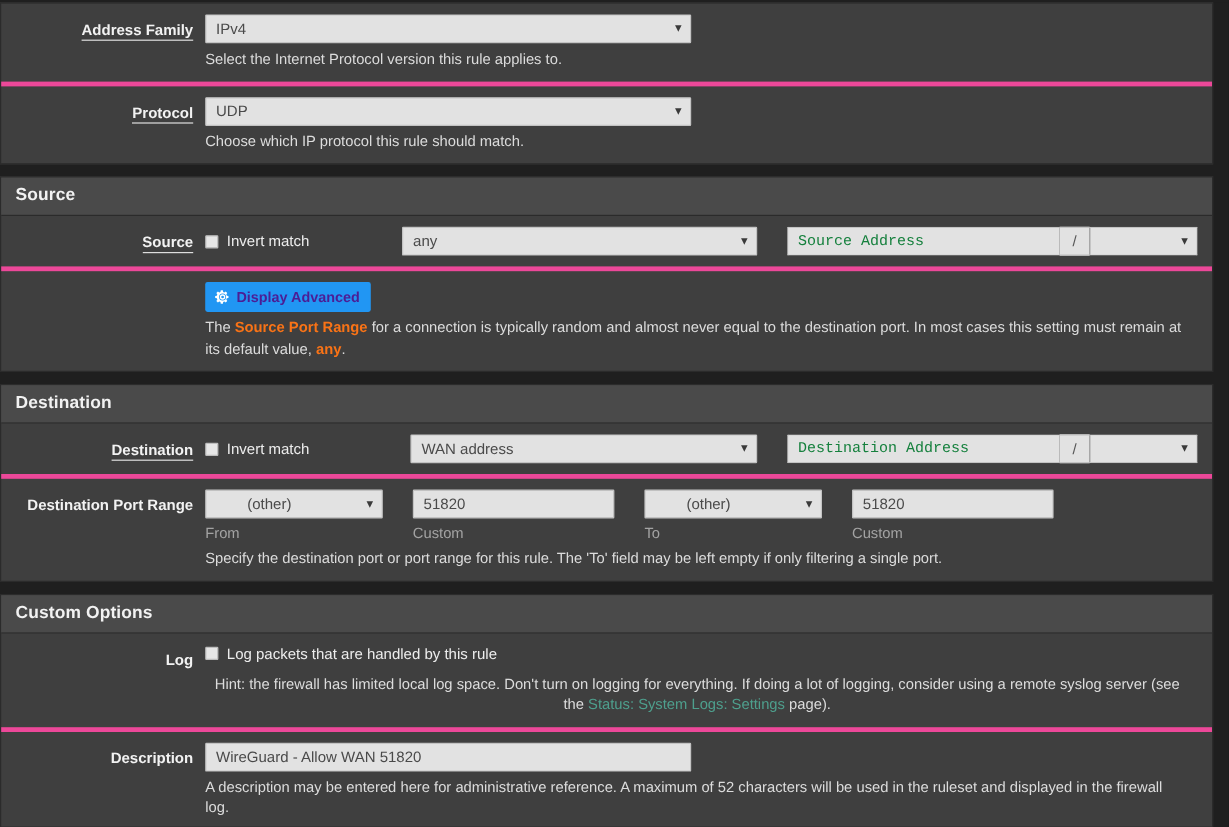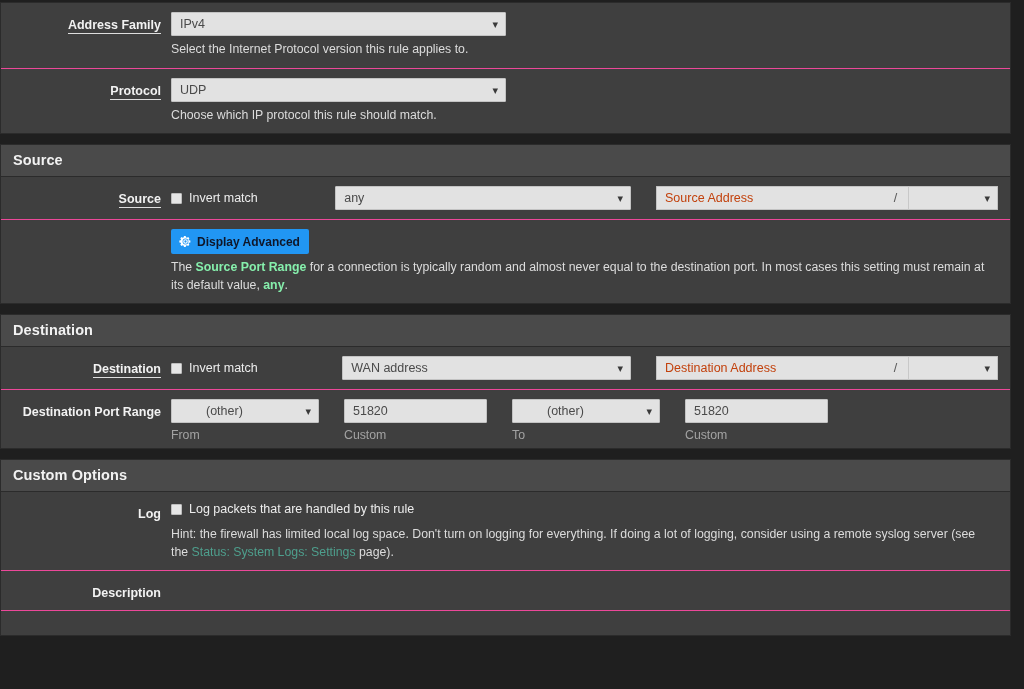--- a/index.html
+++ b/index.html
@@ -32,21 +32,21 @@
     font-size: 14.5px;
     font-weight: bold;
     letter-spacing: .1px;
   }
 
   
   .row {
     display: flex;
     align-items: flex-start;
     padding: 9px 0 9px 0;
-    border-bottom: 1px solid #ec4899;
+    border-bottom: 4px solid #ec4899;
   }
   .row:last-child { border-bottom: none; }
   .row.noborder { border-bottom: none; }
 
   .lbl {
     width: 170px;
     min-width: 170px;
     text-align: right;
     padding: 6px 10px 0 0;
     color: #f2f2f2;
@@ -81,27 +81,27 @@
     position: relative;
     padding-right: 22px;
   }
   .sel .chev {
     position: absolute;
     right: 7px; top: 0;
     font-size: 11px;
     color: #3a3a3a;
     line-height: 22px;
   }
-  .txt.ph { color: #c2410c; }
-
-  
-  .w-proto { width: 335px; }
+  .txt.ph { color: #15803d; font-family: Liberation Mono, monospace; }
+
+  
+  .w-proto { width: 405px; }
   .w-srcsel { width: 320px; }
   .w-port-sel { width: 148px; padding-left: 34px; }
-  .w-port-txt { width: 143px; }
+  .w-port-txt { width: 168px; }
   .w-desc { width: 405px; }
 
   
   .addr-group { display: inline-flex; vertical-align: top; }
   .addr-group .txt {
     width: 227px;
     border-right: none;
     border-radius: 1px 0 0 1px;
   }
   .addr-group .slash {
@@ -144,40 +144,40 @@
   }
 
   
   .btn-adv {
     display: inline-flex;
     align-items: center;
     gap: 5px;
     background: #2196f3;
     border: none;
     border-radius: 2px;
-    color: #0f172a;
+    color: #4c1d95;
     font-family: "Liberation Sans", sans-serif;
     font-size: 12px;
     font-weight: bold;
     padding: 5px 9px 5px 8px;
     height: 25px;
     cursor: pointer;
     line-height: 14px;
   }
   .btn-adv svg { display: block; }
 
   
   .help-txt {
     color: #dcdcdc;
     font-size: 12.3px;
     line-height: 17.5px;
     margin-top: 5px;
     max-width: 820px;
   }
-  .help-txt b { font-weight: bold; color: #86efac; }
+  .help-txt b { font-weight: bold; color: #f97316; }
   .help-txt a { color: #4e9f8d; text-decoration: none; }
 
   
   .portline { display: flex; gap: 0; }
   .portcol { margin-right: 25px; }
   .portcol.last { margin-right: 0; }
   .sublbl {
     color: #a3a3a3;
     font-size: 12.3px;
     margin-top: 5px;
@@ -319,43 +319,53 @@
             <div class="sublbl">To</div>
           </div>
           <div class="portcol last">
             <div class="txt w-port-txt">51820</div>
             <div class="sublbl">Custom</div>
           </div>
         </div>
       </div>
     </div>
 
+    <div class="row noborder" style="padding-top:0;">
+      <div class="lbl"></div>
+      <div class="ctrl">
+        <div class="help-txt" style="margin-top:0;">Specify the destination port or port range for this rule. The 'To' field may be left empty if only filtering a single port.</div>
+      </div>
+    </div>
   </div>
 
   <div class="panel">
     <div class="panel-heading">Custom Options</div>
 
     <div class="row">
       <div class="lbl">
         <span>Log</span>
       </div>
       <div class="ctrl">
         <div class="cbwrap" style="height:16px;">
           <span class="cb"></span>
           <span class="cbtext">Log packets that are handled by this rule</span>
         </div>
-        <div class="help-txt" style="margin-top:7px;">
+        <div class="help-txt" style="margin-top:7px;text-align:center;">
           <span>Hint: the firewall has limited local log space. Don't turn on logging for everything. If doing a lot of logging, consider using a remote syslog server (see the </span><a href="#">Status: System Logs: Settings</a><span> page).</span>
         </div>
       </div>
     </div>
 
     <div class="row">
       <div class="lbl">
         <span>Description</span>
+      </div>
+      <div class="ctrl">
+        <div class="txt w-desc">WireGuard - Allow WAN 51820</div>
+        <div class="help-txt">A description may be entered here for administrative reference. A maximum of 52 characters will be used in the ruleset and displayed in the firewall log.</div>
       </div>
     </div>
 
     <div class="row noborder" style="padding-top:12px;padding-bottom:12px;">
       
       
     </div>
   </div>
 
 </div>

